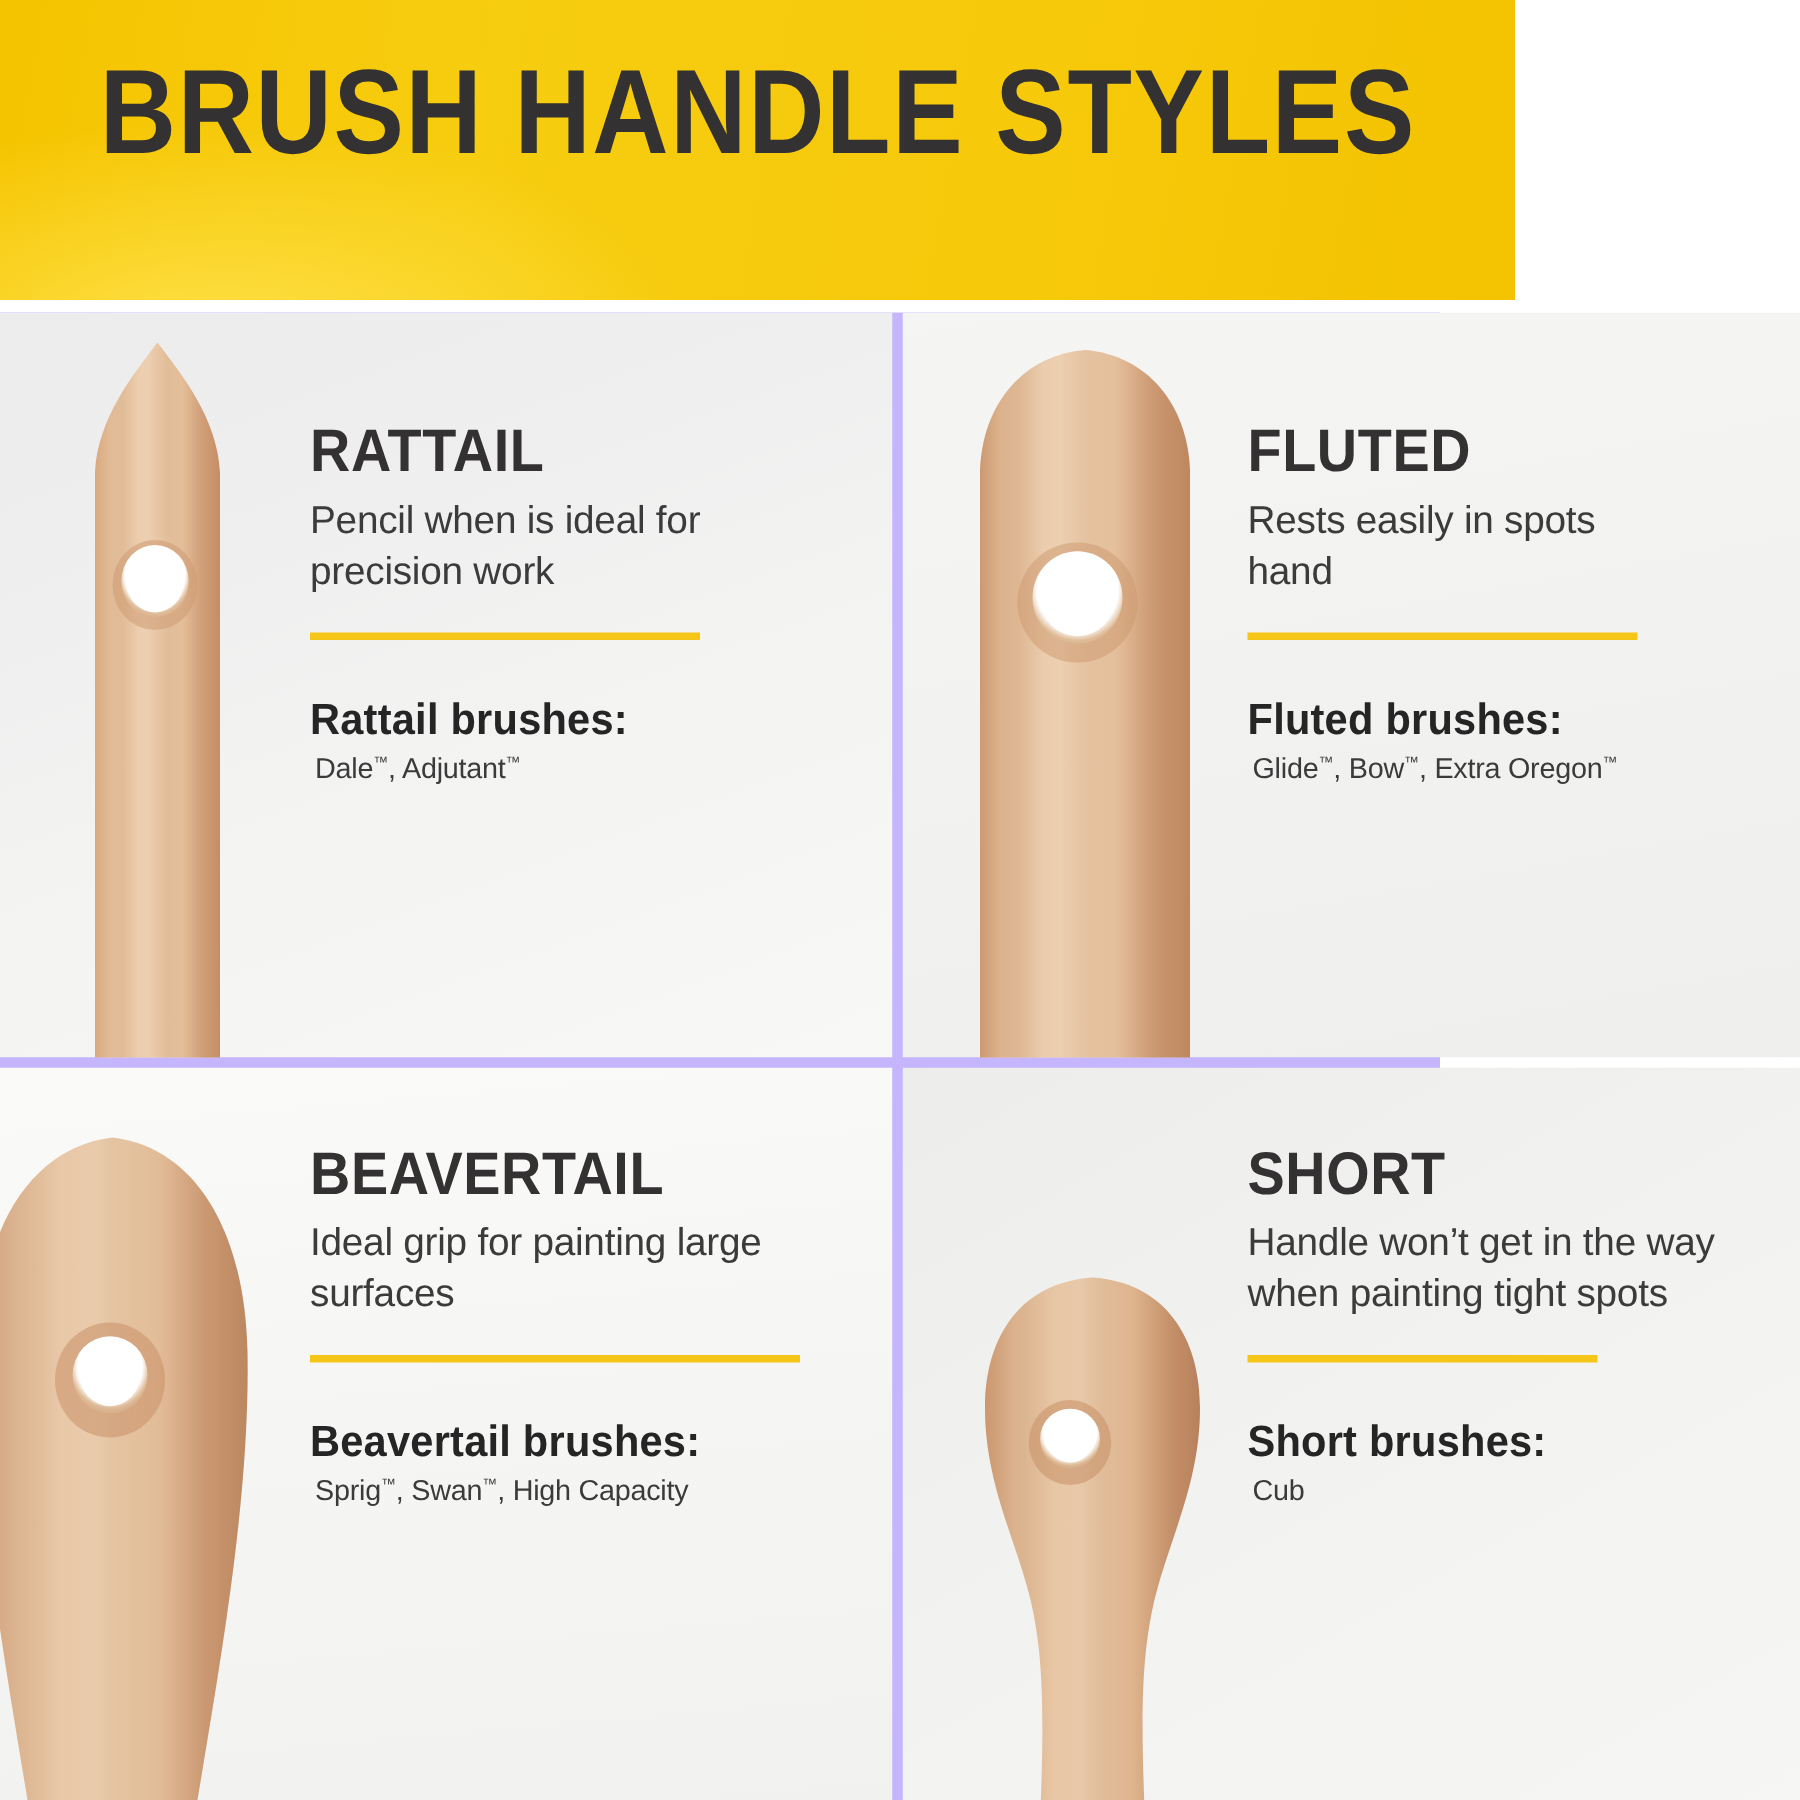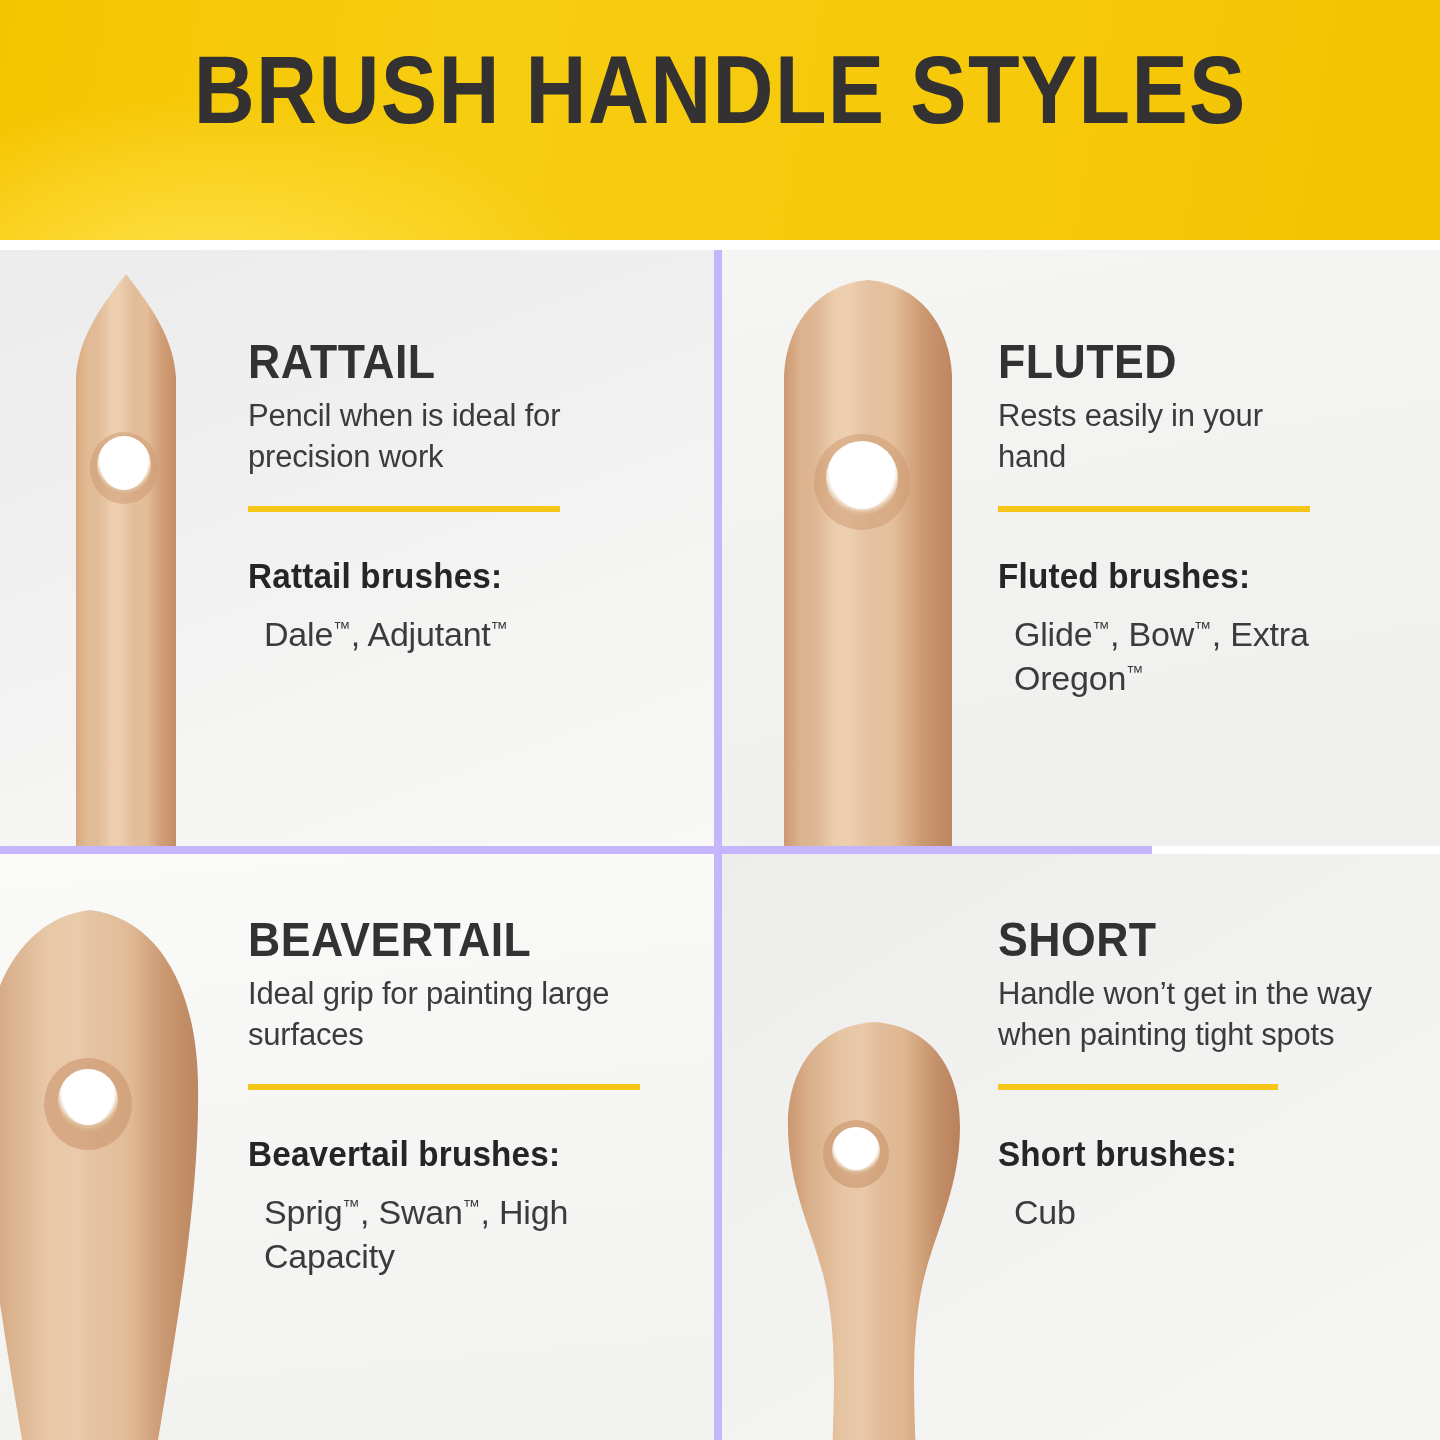--- a/index.html
+++ b/index.html
@@ -4,21 +4,21 @@
 <style>
   html,body{margin:0;padding:0;background:#fff;}
   body{
     font-family:"Liberation Sans", sans-serif;
     width:1440px;height:1440px;overflow:hidden;
   }
   .page{position:relative;width:1440px;height:1440px;background:#ffffff;}
 
   
   .header{
-    position:absolute;left:0;top:0;width:1440px;height:240px;
+    position:absolute;left:0;top:0;width:1212px;height:240px;
     background:
       radial-gradient(ellipse 620px 300px at 14% 118%, #FFE24A 0%, rgba(255,226,74,0) 62%),
       linear-gradient(100deg,#F5C400 0%,#F7CD10 32%,#F6C90A 70%,#F3C200 100%);
     display:flex;align-items:center;justify-content:center;
     overflow:hidden;
   }
   .header-title{
     font-family:"Liberation Sans Narrow","Liberation Sans",sans-serif;
     font-weight:700;
     font-size:96px;
@@ -94,24 +94,24 @@
     font-weight:700;
     font-size:35px;
     color:#252525;
     margin:44px 0 2px 0;
     transform:scaleX(0.95);
     transform-origin:left center;
     white-space:nowrap;
     letter-spacing:0.2px;
   }
   .brushes-list{
-    font-size:34px;
+    font-size:23px;
     line-height:1.3;
     color:#3b3b3b;
-    margin:16px;
+    margin:4px;
     letter-spacing:-0.2px;
   }
   .tm{font-size:0.52em;vertical-align:super;line-height:0;letter-spacing:0;}
 </style>
 </head>
 <body>
 
 <div class="page">
 
   <div class="header">
@@ -198,21 +198,21 @@
           <path d="M96 4 C 146 8, 178 48, 180 100 L180 576 L12 576 L12 100 C14 48, 46 8, 96 4 Z" fill="url(#woodF)"></path>
           <path d="M96 4 C 146 8, 178 48, 180 100 L180 576 L12 576 L12 100 C14 48, 46 8, 96 4 Z" fill="url(#grainF)"></path>
           <ellipse cx="90" cy="206" rx="48" ry="48" fill="#CC976E" opacity=".5"></ellipse>
           <ellipse cx="90" cy="202" rx="36" ry="37" fill="url(#holeF)"></ellipse>
           <ellipse cx="90" cy="202" rx="30" ry="31" fill="#ffffff"></ellipse>
         </svg>
       </div>
 
       <div class="txt">
         <div class="style-name">FLUTED</div>
-        <p class="desc">Rests easily in your hand</p>
+        <p class="desc">Rests easily in spots hand</p>
         <hr class="rule">
         <div class="brushes-label">Fluted brushes:</div>
         <p class="brushes-list">Glide<span class="tm">™</span>, Bow<span class="tm">™</span>, Extra Oregon<span class="tm">™</span></p>
       </div>
     </div>
 
     <div class="quad q-br">
       <div class="quad-bg"></div>
 
       <div class="handle" style="left:42px;top:162px;">

